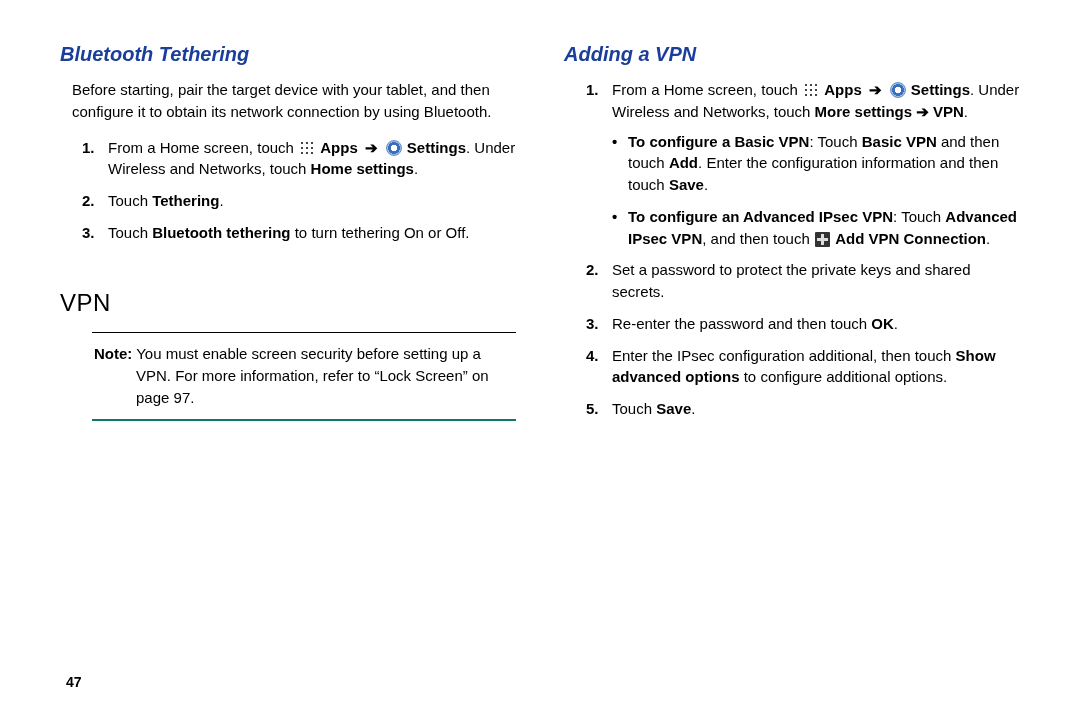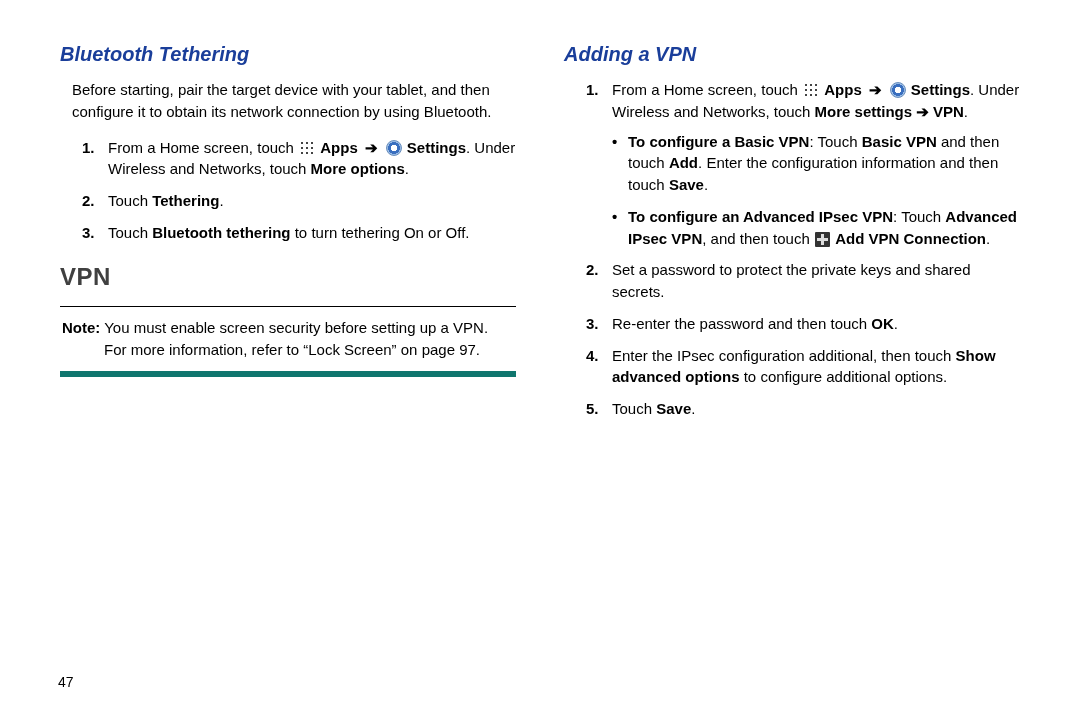--- a/index.html
+++ b/index.html
@@ -23,24 +23,24 @@
     min-width: 0;
   }
   h2.heading-blue {
     color: #1a3e9a;
     font-style: italic;
     font-weight: bold;
     font-size: 20px;
     margin-bottom: 10px;
   }
   h1.section-blue {
-    color: #404040;
-    font-weight: 700;
+    color: #000000;
+    font-weight: 400;
     font-size: 24px;
-    margin-top: 16px;
+    margin-top: 42px;
     margin-bottom: 8px;
     letter-spacing: 0.5px;
   }
   p.intro {
     margin: 0 0 14px 12px;
   }
   p.body {
     margin: 0 0 10px 0;
   }
   ol.steps {
@@ -77,33 +77,35 @@
     font-weight: bold;
   }
   .bold { font-weight: bold; }
   .italic { }
   .arrow {
     font-weight: bold;
     padding: 0 3px;
   }
   .note-box {
     border-top: 1px solid #000;
-    border-bottom: 6px solid #0f766e;
+    border-bottom: 2px solid #0f766e;
     padding: 10px 2px 10px 2px;
     margin-top: 12px;
+    margin-left: 32px;
   }
   .note-box .note-text {
     padding-left: 42px;
     text-indent: -42px;
   }
   .page-num {
     position: absolute;
-    left: 58px;
+    left: 66px;
     bottom: 28px;
     font-size: 14px;
+    font-weight: bold;
   }
   
   .icon {
     display: inline-block;
     vertical-align: -3px;
     margin: 0 1px;
   }
   .apps-icon {
     width: 16px;
     height: 16px;
@@ -149,21 +151,21 @@
 
     <h2 class="heading-blue">Bluetooth Tethering</h2>
 
     <p class="intro">Before starting, pair the target device with your tablet, and then configure it to obtain its network connection by using Bluetooth.</p>
 
     <ol class="steps">
       <li>
         <span class="num">1.</span>
         <span>From a Home screen, touch </span><span class="icon apps-icon"></span>
         <span class="bold">Apps</span><span class="arrow"> ➔ </span><span class="icon settings-icon"></span>
-        <span class="bold">Settings</span><span>. Under </span><span class="italic">Wireless and Networks</span><span>, touch </span><span class="bold">More options</span><span>.</span>
+        <span class="bold">Settings</span><span>. Under </span><span class="italic">Wireless and Networks</span><span>, touch </span><span class="bold">Home settings</span><span>.</span>
       </li>
       <li>
         <span class="num">2.</span>
         <span>Touch </span><span class="bold">Tethering</span><span>.</span>
       </li>
       <li>
         <span class="num">3.</span>
         <span>Touch </span><span class="bold">Bluetooth tethering</span><span> to turn tethering On or Off.</span>
       </li>
     </ol>

